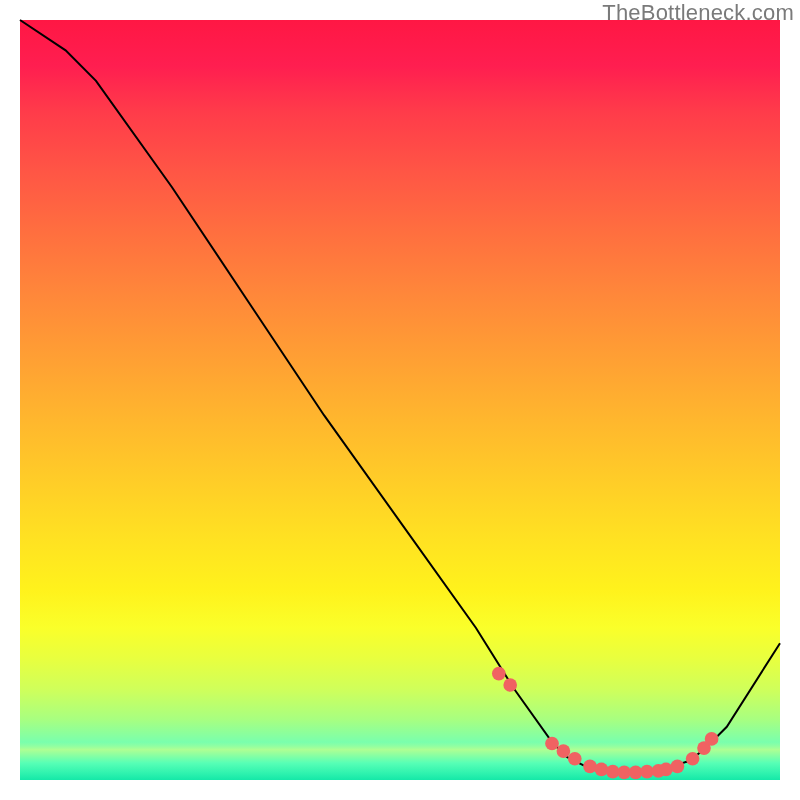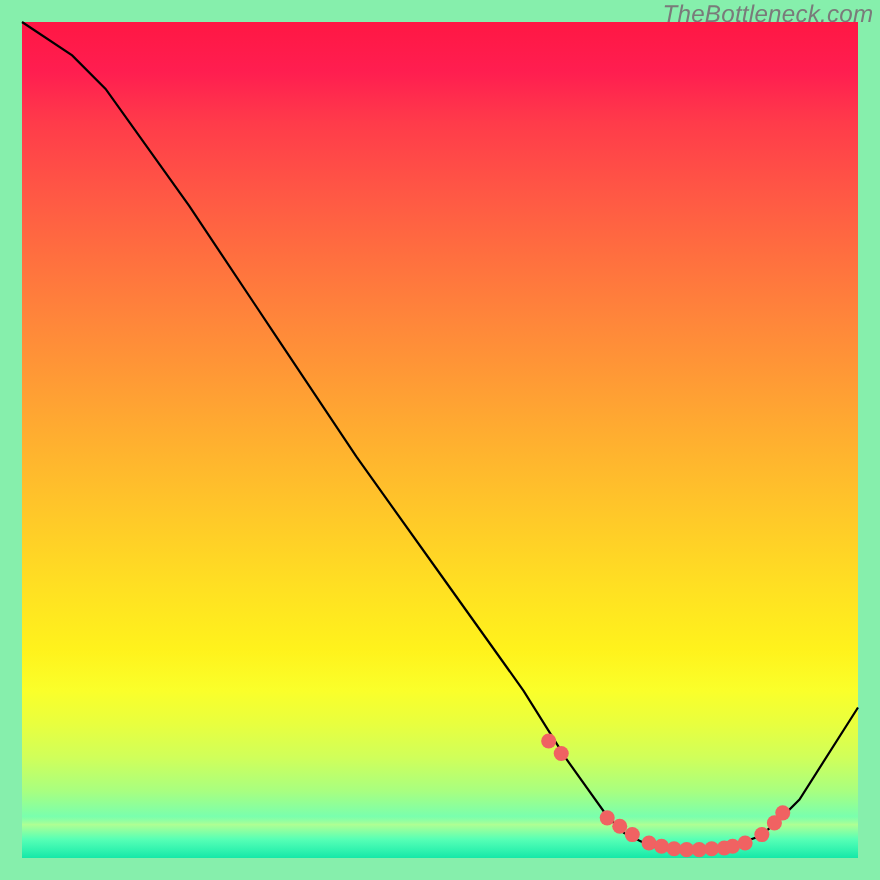--- a/index.html
+++ b/index.html
@@ -8,22 +8,21 @@
     width: 800px;
     height: 800px;
     background: #000;
     overflow: hidden;
     font-family: Arial, Helvetica, sans-serif;
   }
   .frame {
     position: relative;
     width: 800px;
     height: 800px;
-    background: #86efac;
-    font-style: italic;
+    background: #ffffff;
   }
   .plot {
     position: absolute;
     left: 20px;
     top: 20px;
     width: 760px;
     height: 760px;
     
     background: linear-gradient(
       to bottom,

